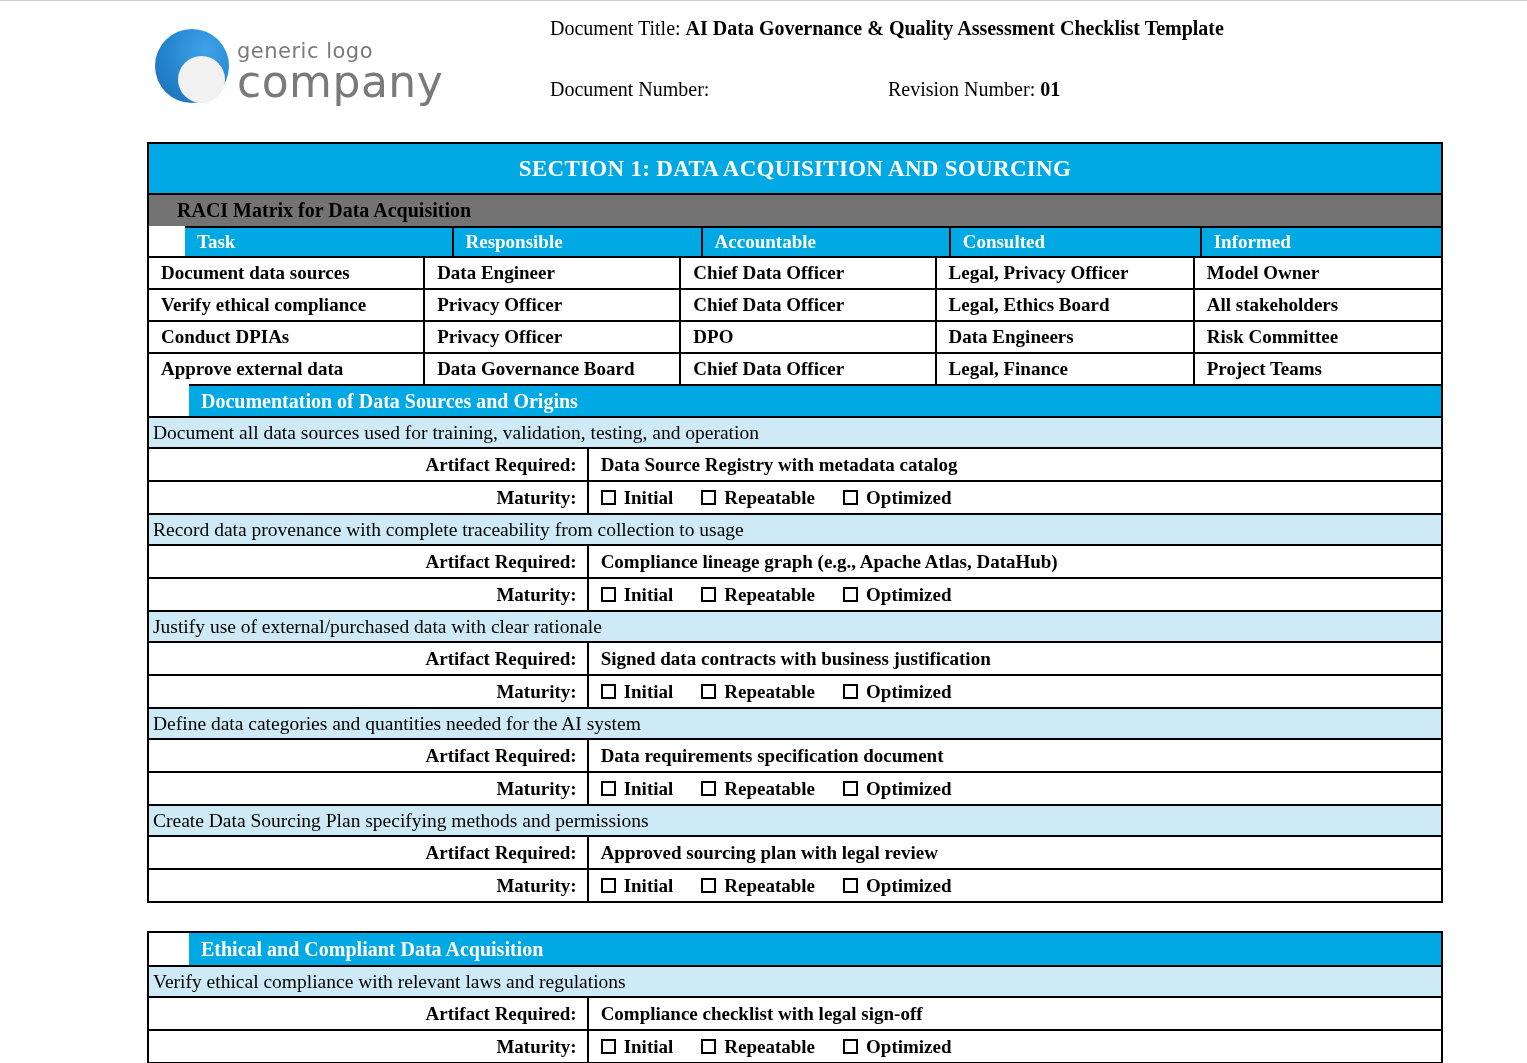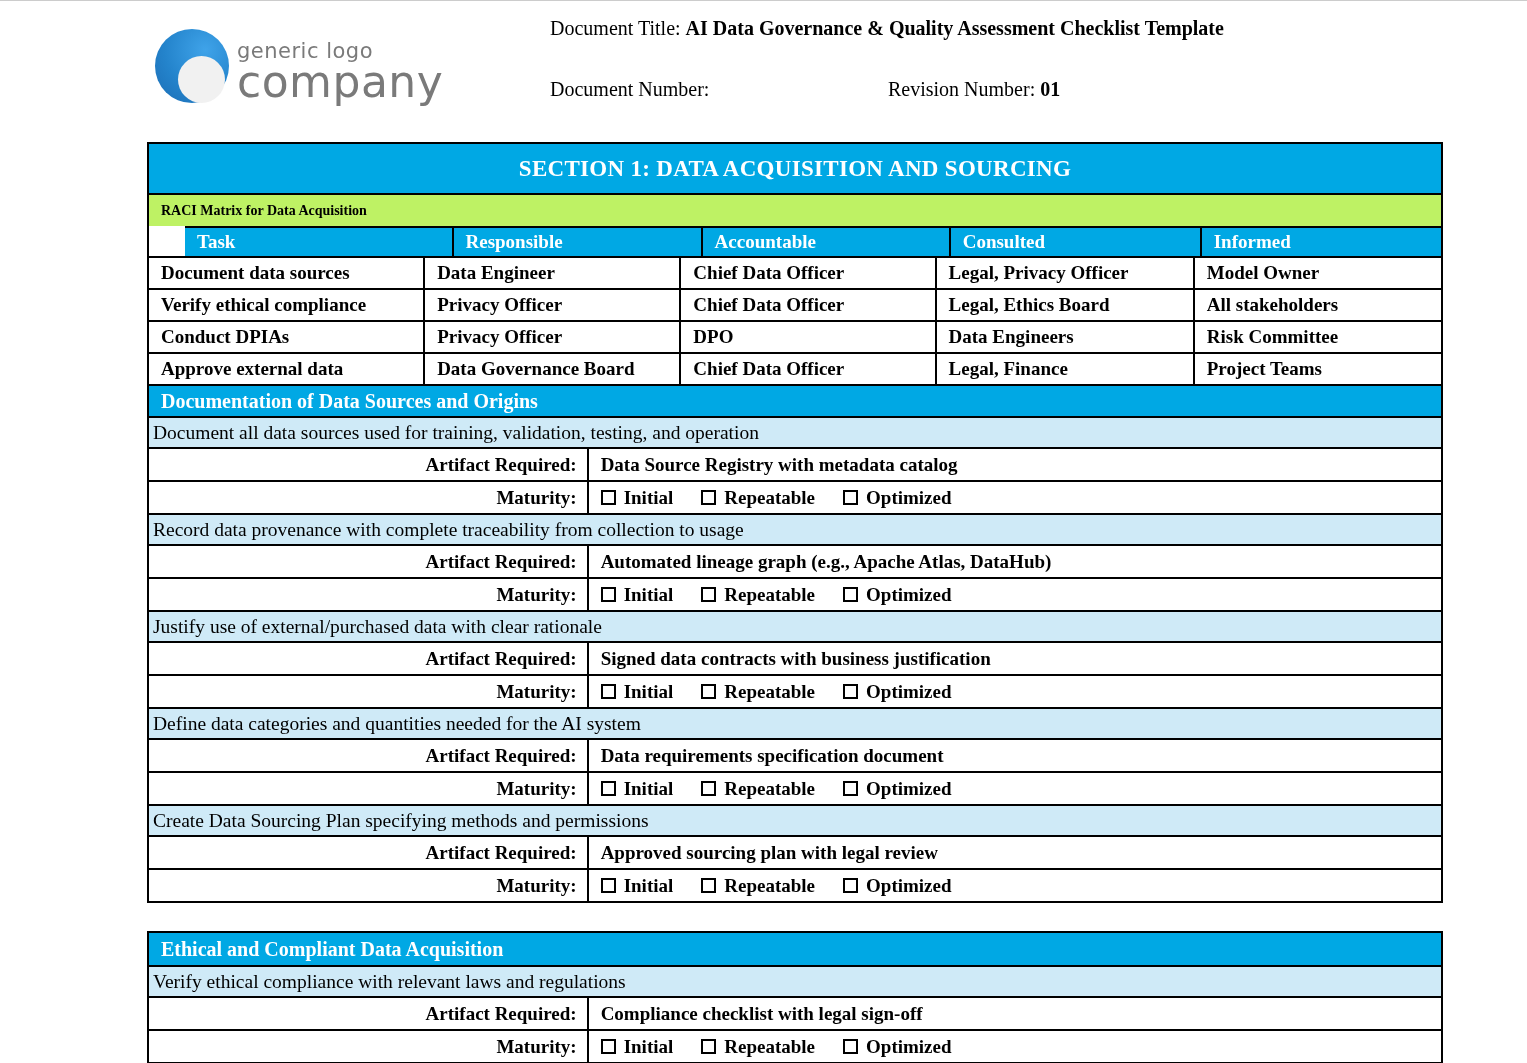--- a/index.html
+++ b/index.html
@@ -44,26 +44,26 @@
   .dtable{border:2px solid var(--border);background:#fff;}
   .dtable + .dtable{margin-top:28px;}
   .row{display:flex;align-items:center;min-height:31px;border-top:2px solid var(--border);}
   .row.first{border-top:none;}
 
   .sec-title{
     justify-content:center;background:var(--blue);color:#fff;
     font-weight:bold;font-size:23px;height:49px;letter-spacing:0.3px;
   }
   .caption-row{
-    background:#bef264;color:#000;font-weight:bold;font-size:14px;
-    padding-left:12px;height:33px;
+    background:#737373;color:#000;font-weight:bold;font-size:20px;
+    padding-left:28px;height:33px;
   }
   .blue-subrow{
     background:var(--blue);color:#fff;font-weight:bold;font-size:20px;
-    padding-left:12px;height:32px;
+    padding-left:12px;height:32px;margin-left:40px;
   }
   .item-row{
     background:var(--lblue);color:#000;font-weight:normal;font-size:19.5px;
     padding-left:4px;height:22px;
   }
 
   
   .rc-row{display:grid;grid-template-columns:275fr 257fr 256fr 259fr 249fr;border-top:2px solid var(--border);}
   .rc-cell{
     min-height:30px;display:flex;align-items:center;
@@ -175,21 +175,21 @@
                   <span class="mat-text">Repeatable</span>
                 </span>
                 <span class="mat-opt">
                   <span class="checkbox"></span>
                   <span class="mat-text">Optimized</span>
                 </span>
               </div>
             </div>
           </div><div class="row item-row">Record data provenance with complete traceability from collection to usage</div><div class="f-row">
             <div class="f-label">Artifact Required:</div>
-            <div class="f-value">Automated lineage graph (e.g., Apache Atlas, DataHub)</div>
+            <div class="f-value">Compliance lineage graph (e.g., Apache Atlas, DataHub)</div>
           </div><div class="f-row">
             <div class="f-label">Maturity:</div>
             <div class="f-value">
               <div class="mat-opts">
                 <span class="mat-opt">
                   <span class="checkbox"></span>
                   <span class="mat-text">Initial</span>
                 </span>
                 <span class="mat-opt">
                   <span class="checkbox"></span>

